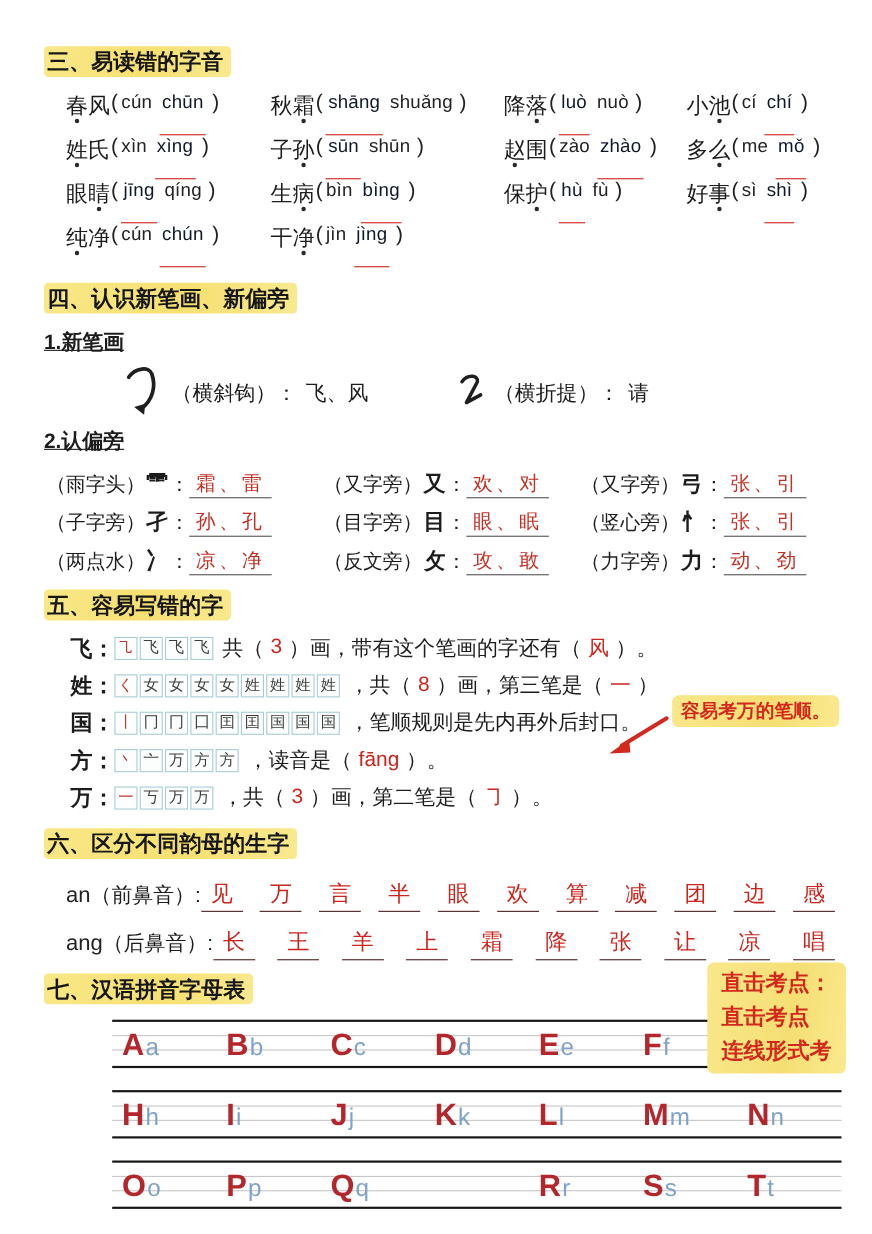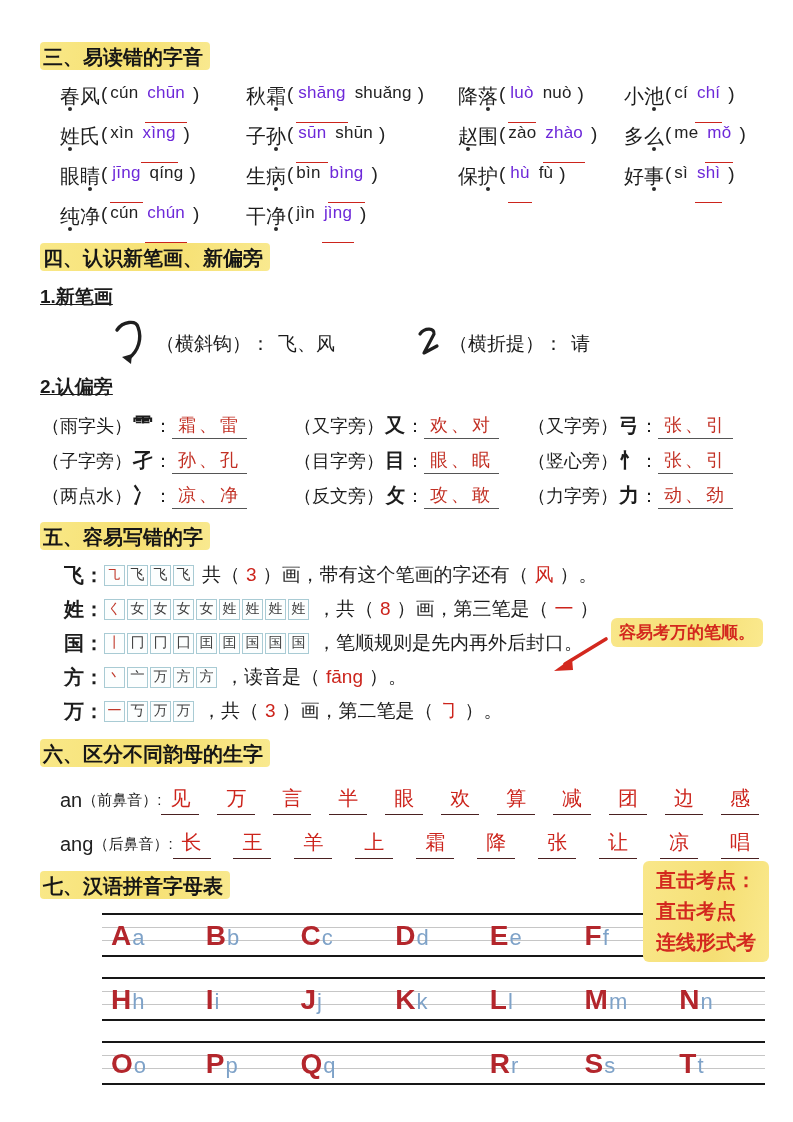--- a/index.html
+++ b/index.html
@@ -24,21 +24,21 @@
     margin:13px 0 0 20px; row-gap:0;
   }
   .word-item{height:40px; display:flex; white-space:nowrap;}
   .wchar{position:relative; font-size:20px;}
   .wchar.dotted::after{
     content:""; position:absolute; left:50%; bottom:-4px; margin-left:-2px;
     width:4px; height:4px; border-radius:50%; background:#2a2a2a;
   }
   .paren{font-size:19px; color:#222; padding:0 1px;}
   .py{font-size:17px; color:#222; margin:0 5px 0 2px; letter-spacing:.2px;}
-  .py.ans{color:#6d28d9; border-bottom:1.7px solid #cc241c; padding:0 2px 1px 2px;}
+  .py.ans{color:#0f172a; border-bottom:1.7px solid #cc241c; padding:0 2px 1px 2px;}
 
   
   .strokes-row{display:flex; align-items:center; gap:10px; margin:8px 0 0 72px; height:52px;}
   .stroke-item{display:flex; align-items:center; gap:8px;}
   .stroke-item + .stroke-item{margin-left:68px;}
   .stroke-glyph{flex:0 0 auto;}
   .radicals-grid{
     display:grid; grid-template-columns:252px 234px auto;
     margin:8px 0 0 2px;
   }
@@ -66,21 +66,21 @@
   }
   .note-wan{
     position:absolute; right:2px; top:96px; font-size:17px; padding:3px 8px;
   }
   .note-arrow{position:absolute; left:-62px; top:16px;}
 
   
   .rhyme-rows{margin:16px 0 0 20px;}
   .rhyme-row{height:34px; display:flex; align-items:center; margin-bottom:10px;}
   .rhyme-prefix{font-size:20px; color:#222;}
-  .rhyme-label{font-size:15px; white-space:nowrap;}
+  .rhyme-label{font-size:19px; white-space:nowrap;}
   .rhyme-chars{flex:1; display:flex; justify-content:space-between; padding-right:6px;}
   .rhyme-char{
     color:#cc241c; font-size:20px; border-bottom:1.7px solid #4a2020;
     padding:0 9px 2px 9px;
   }
 
   
   .sec7{position:relative;}
   .note-exam{
     position:absolute; right:-4px; top:-10px; z-index:3;
@@ -206,21 +206,21 @@
         <div class="word-item">
           <span class="word"><span class="wchar">干</span><span class="wchar dotted">净</span></span>
           <span class="paren">(</span>
           <span class="py">jìn</span>
           <span class="py ans">jìng</span>
           <span class="paren">)</span>
         </div>
       </div>
   </section>
 
-  <section style="">
+  <section style="margin-top:14px;">
     <h2><span class="hl">四、认识新笔画、新偏旁</span></h2>
     <div class="subhead">1.新笔画</div>
     <div class="strokes-row">
       <div class="stroke-item">
         <span class="stroke-glyph">
           <svg width="36" height="48" viewBox="0 0 36 48">
             <path d="M5 12 C11 3,24 2,26 9 C30 20,27 33,16 41" fill="none" stroke="#1f1f1f" stroke-width="3.4" stroke-linecap="round"></path>
             <polygon points="10,39 19,46 20,36" fill="#1f1f1f"></polygon>
           </svg>
         </span>

